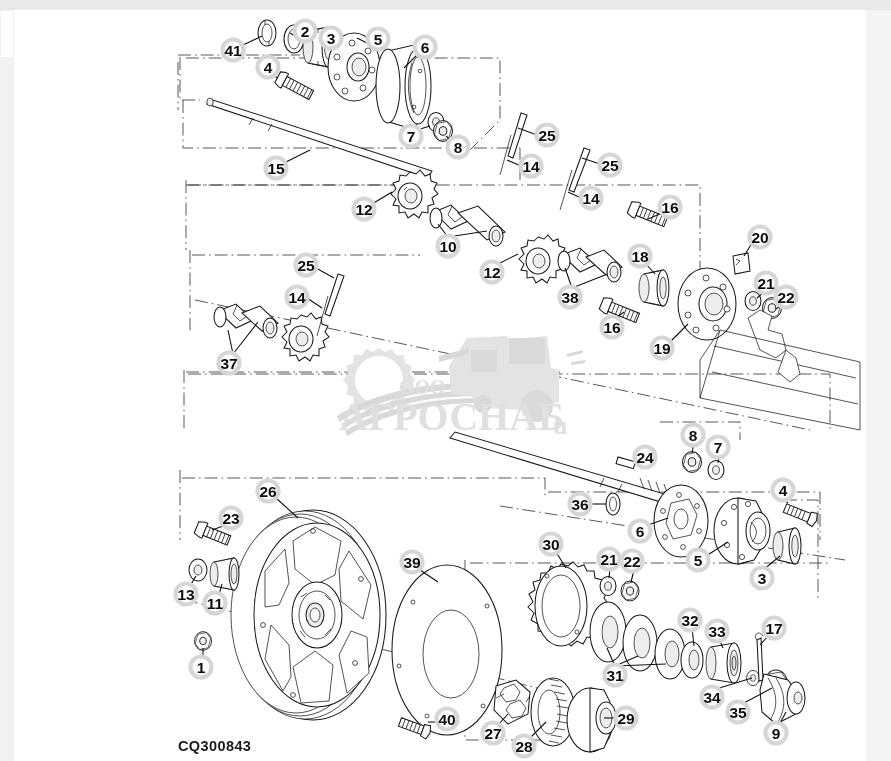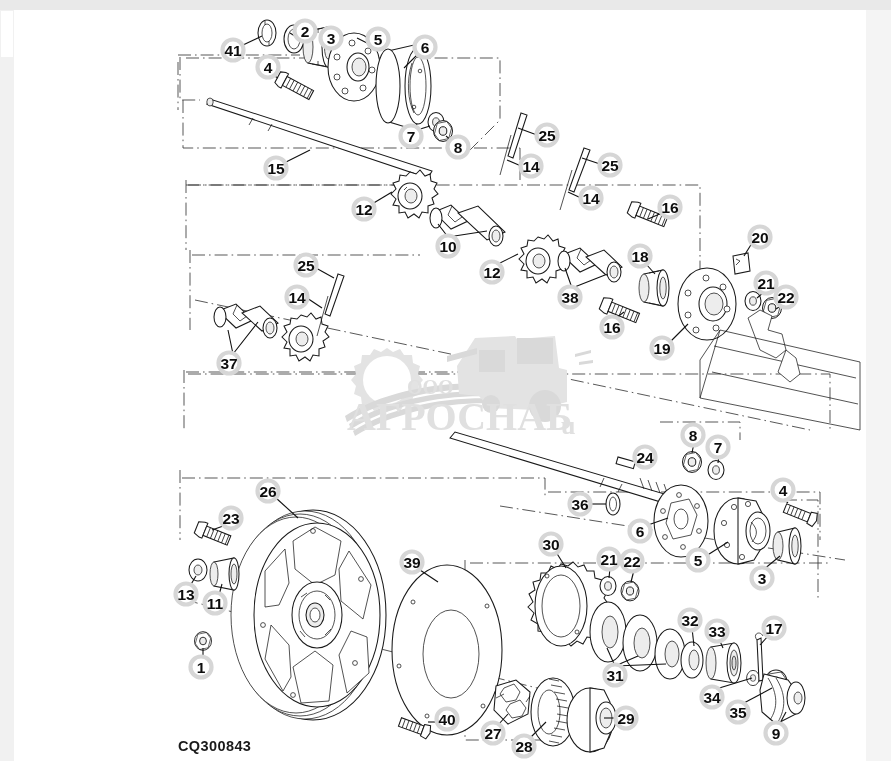--- a/index.html
+++ b/index.html
@@ -80,21 +80,21 @@
   .partnum {
     font-family: "Liberation Sans", sans-serif;
     font-size: 14.5px;
     font-weight: bold;
     fill: #1a1a1a;
     letter-spacing: 0.4px;
   }
   
   #watermark {
     position: absolute;
-    left: 325px; top: 320px;
+    left: 317px; top: 320px;
     width: 260px; height: 115px;
     pointer-events: none;
   }
   .wm-line { fill: #e3e3e3; }
   .wm-line2 { fill: #d9d9d9; }
   .wm-text {
     font-family: "Liberation Serif", serif;
     fill: #e0e0e0;
     font-weight: bold;
   }

